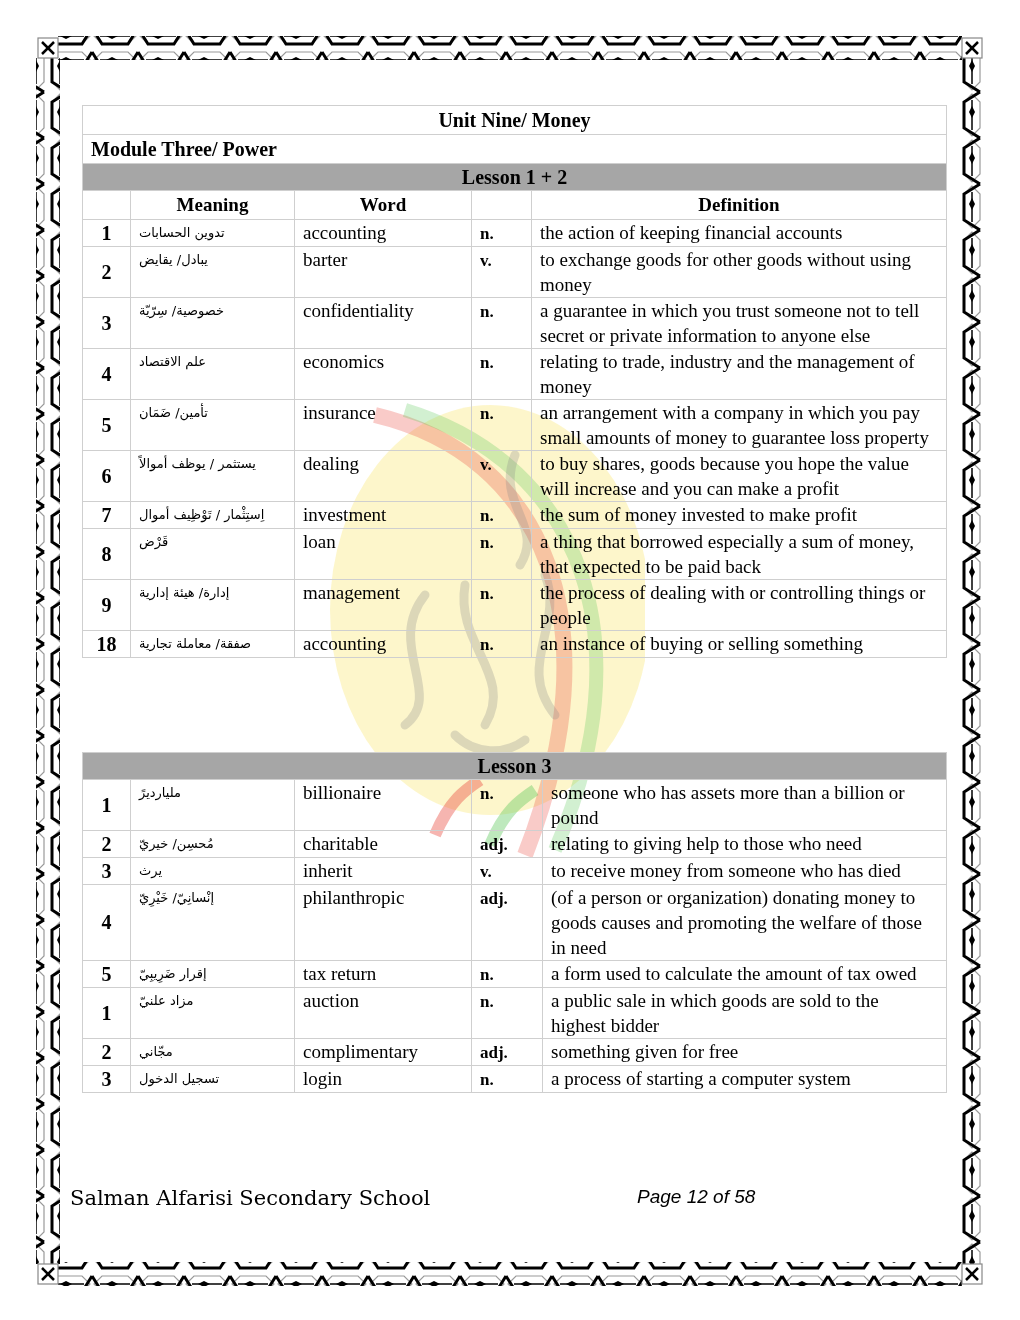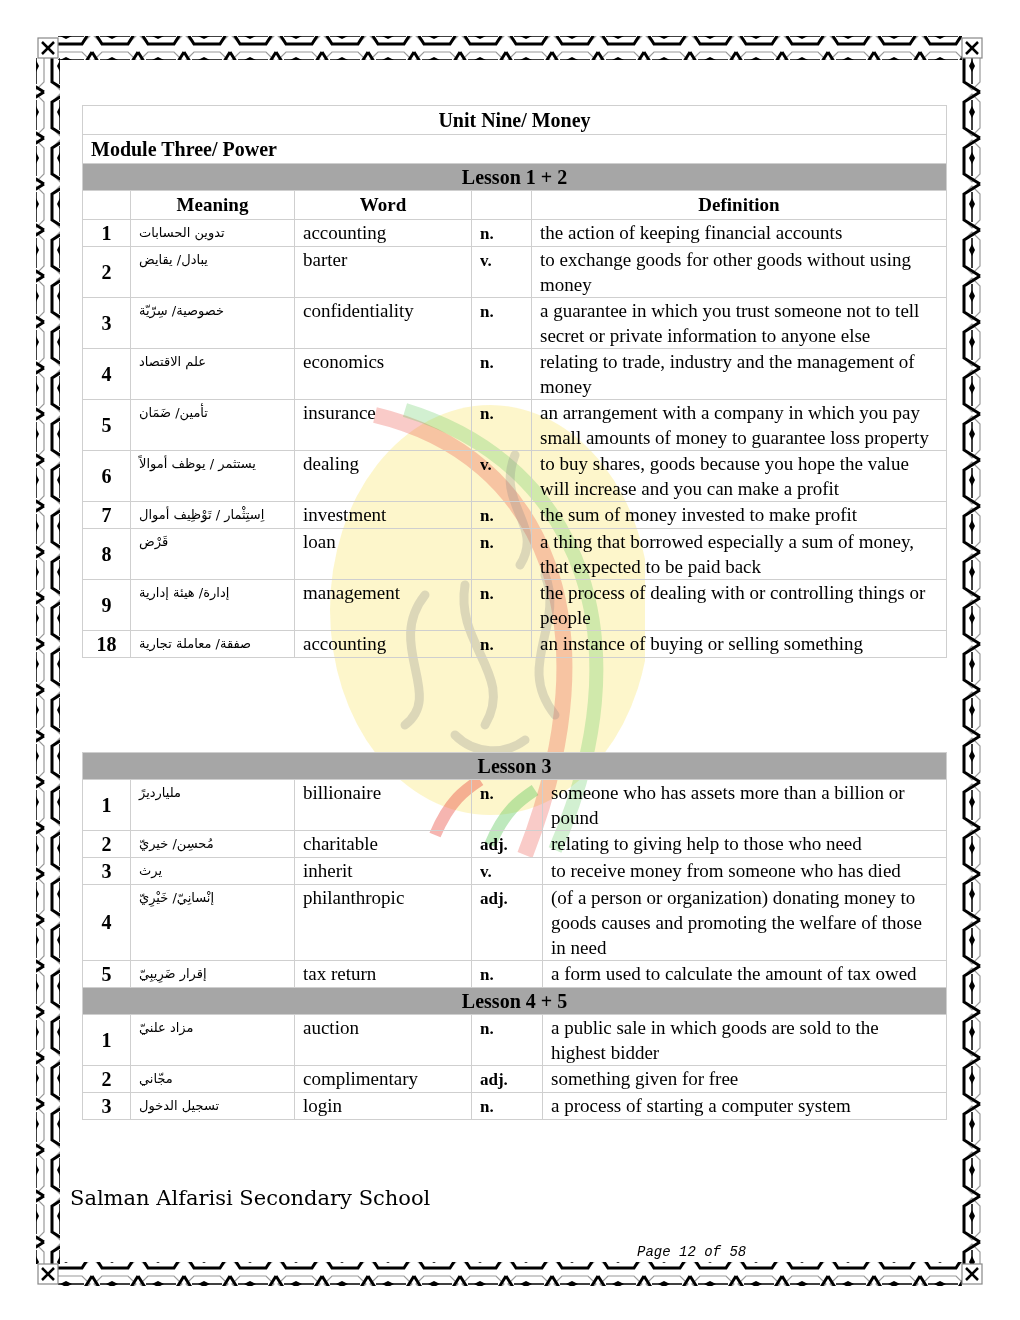--- a/index.html
+++ b/index.html
@@ -20,21 +20,21 @@
   .unit-cell { font-weight: bold; font-size: 20px; text-align: center; height: 27px; line-height: 28px; }
   .lesson-cell { font-weight: bold; font-size: 20px; text-align: center; background: #a6a6a6 !important; height: 25px; line-height: 26px; margin-top: 32px; }
   .hdr { font-weight: bold; font-size: 19px; text-align: center; height: 27px; line-height: 28px; }
   .num { font-weight: bold; font-size: 20px; text-align: center; vertical-align: middle !important; padding: 0 !important; }
   .ar { direction: rtl; text-align: left; font-family: "DejaVu Sans", sans-serif; font-size: 13px; line-height: 22px; padding-right: 6px !important; padding-top: 2px !important; }
   .word { padding-left: 8px; }
   .pos { font-weight: bold; font-size: 17px; padding-left: 8px; padding-top: 1px !important; }
   .def { padding-left: 8px; }
 
   .footer-left { position: absolute; left: 70px; top: 1186px; font-family: "DejaVu Serif", serif; font-size: 21px; }
-  .footer-right { position: absolute; left: 637px; top: 1244px; font-family: Liberation Mono, monospace; font-style: italic; font-size: 14px; }
+  .footer-right { position: absolute; left: 637px; top: 1186px; font-family: Liberation Sans, sans-serif; font-style: italic; font-size: 19px; }
 </style>
 </head>
 <body>
 
 <svg class="frame" viewBox="0 0 1020 1320" xmlns="http://www.w3.org/2000/svg">
   <defs>
     <pattern id="hpat" x="0" y="0" width="46" height="24" patternUnits="userSpaceOnUse">
       <polygon points="2,12 10,4 36,4 44,12 36,20 10,20" fill="none" stroke="#999" stroke-width="1.2"></polygon>
       <polyline points="0,4 10,20 36,20 46,4" fill="none" stroke="#000" stroke-width="3"></polyline>
       <polygon points="14,12 20,9 26,12 20,15" fill="#000"></polygon>
@@ -223,23 +223,20 @@
     <td class="def">(of a person or organization) donating money to goods causes and promoting the welfare of those in need</td>
   </tr>
   <tr>
     <td class="num">5</td>
     <td class="ar">إقرار ضَرِيبِيّ</td>
     <td class="word">tax return</td>
     <td class="pos">n.</td>
     <td class="def">a form used to calculate the amount of tax owed</td>
   </tr>
   <tr>
-    <td colspan="5" class="lesson-cell">Lesson 4 + 5</td>
-  </tr>
-  <tr>
     <td class="num">1</td>
     <td class="ar">مزاد علنيّ</td>
     <td class="word">auction</td>
     <td class="pos">n.</td>
     <td class="def">a public sale in which goods are sold to the highest bidder</td>
   </tr>
   <tr>
     <td class="num">2</td>
     <td class="ar">مجّاني</td>
     <td class="word">complimentary</td>

